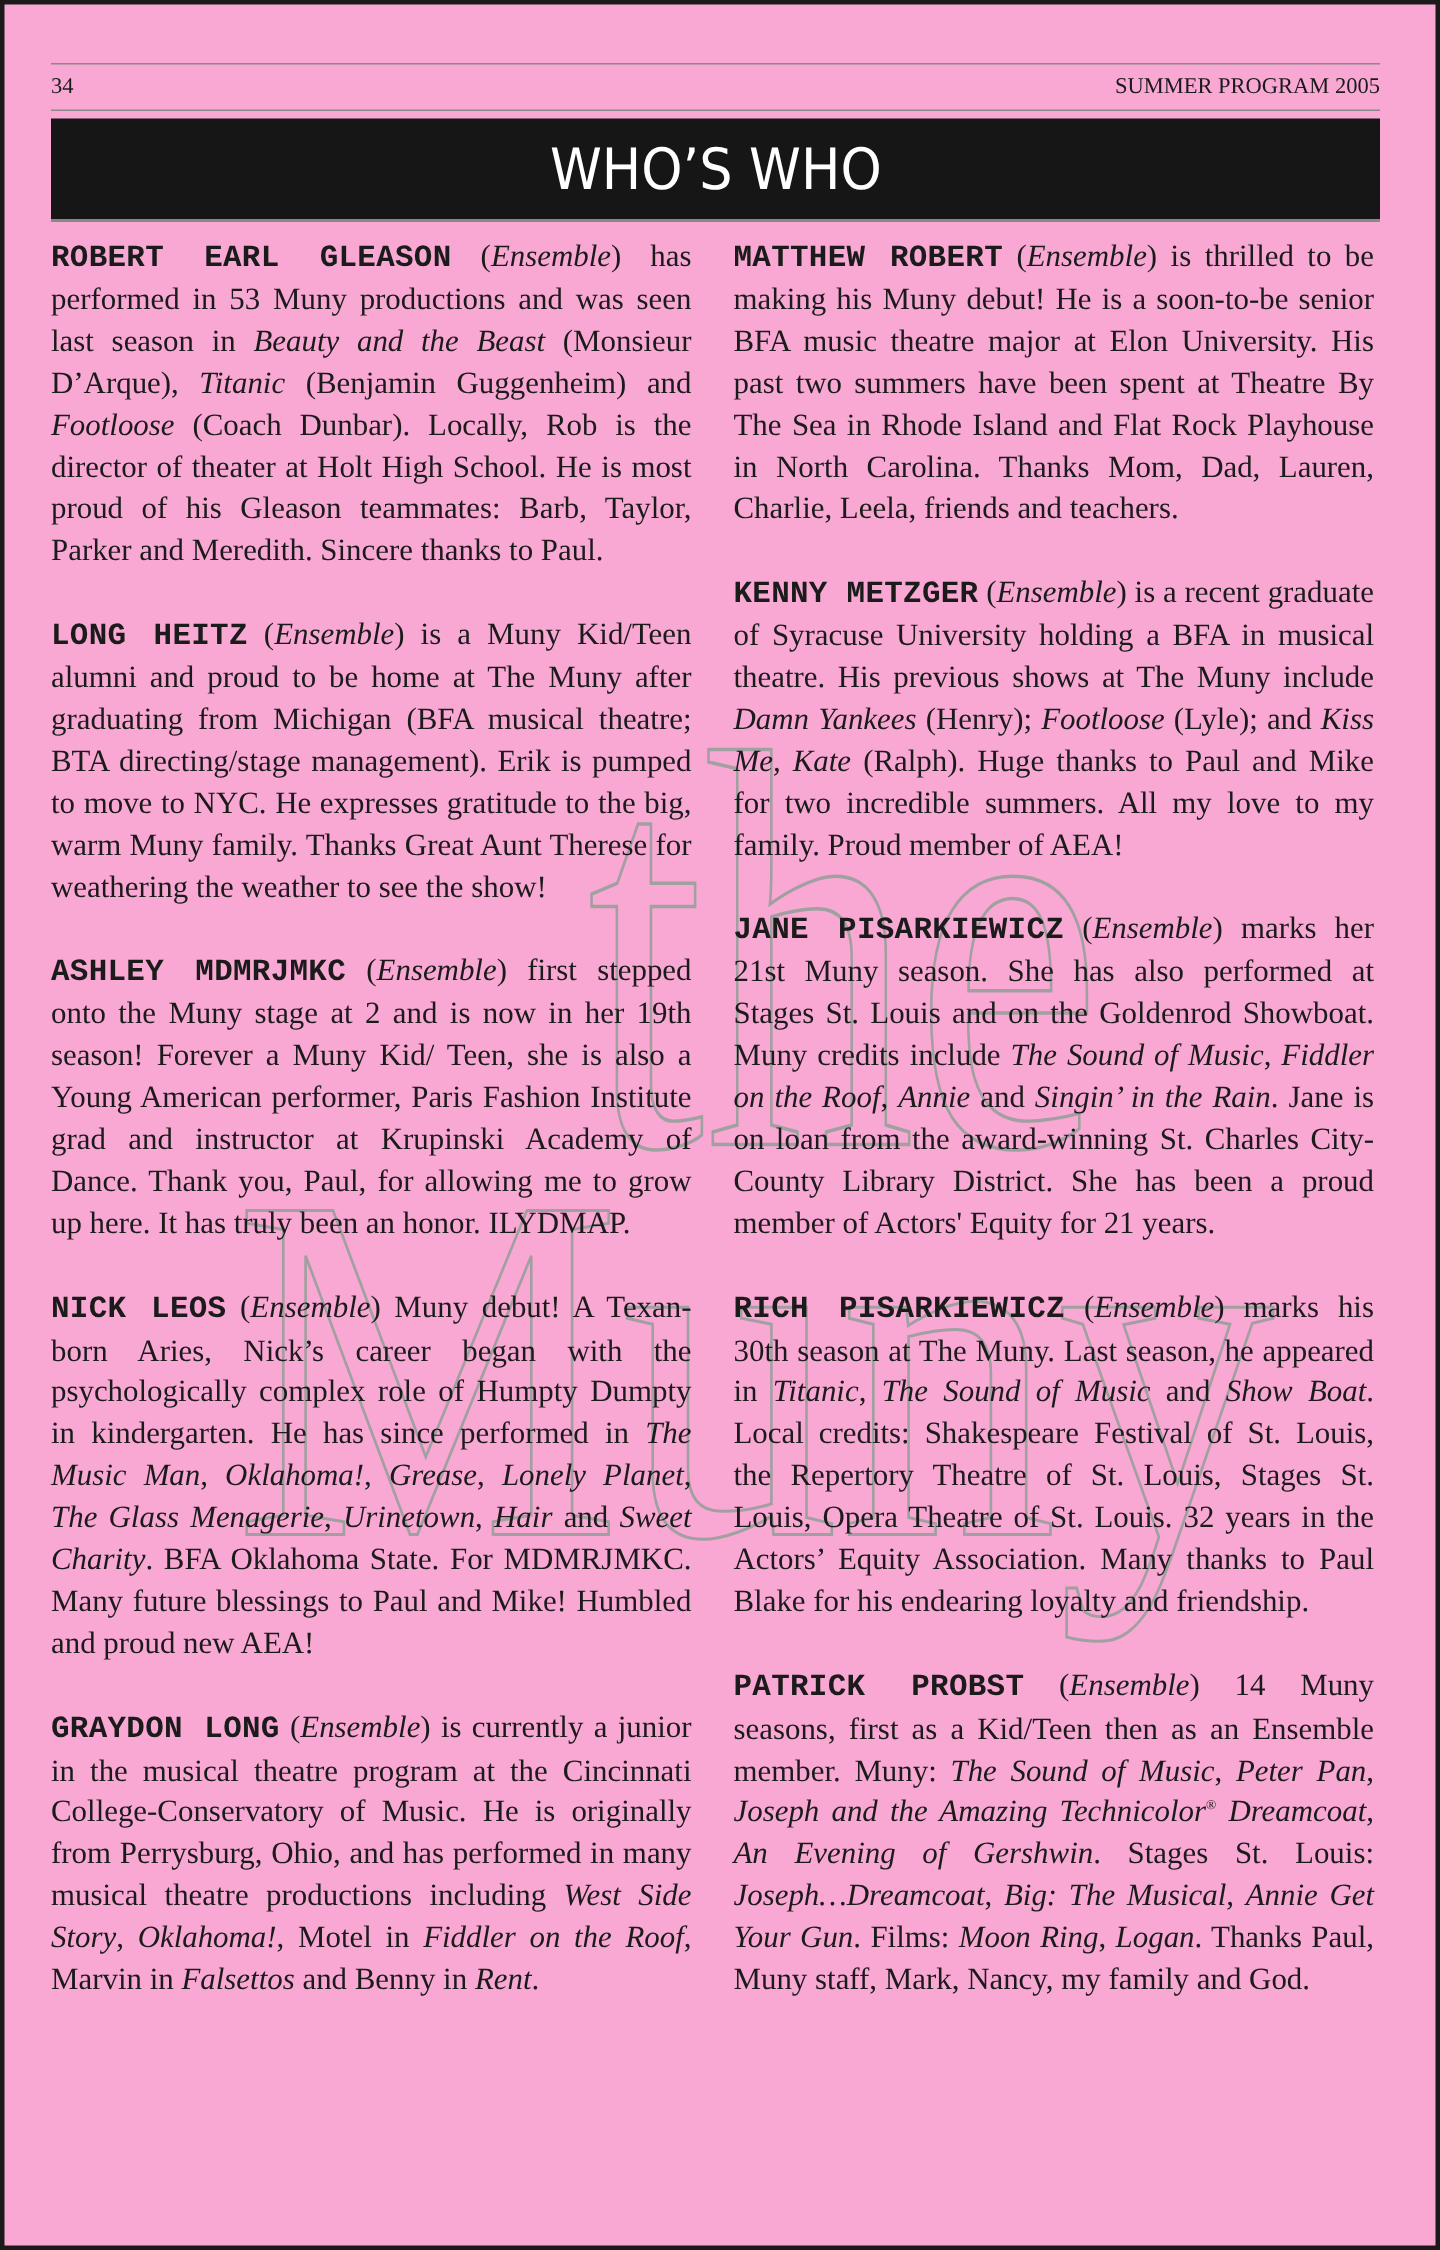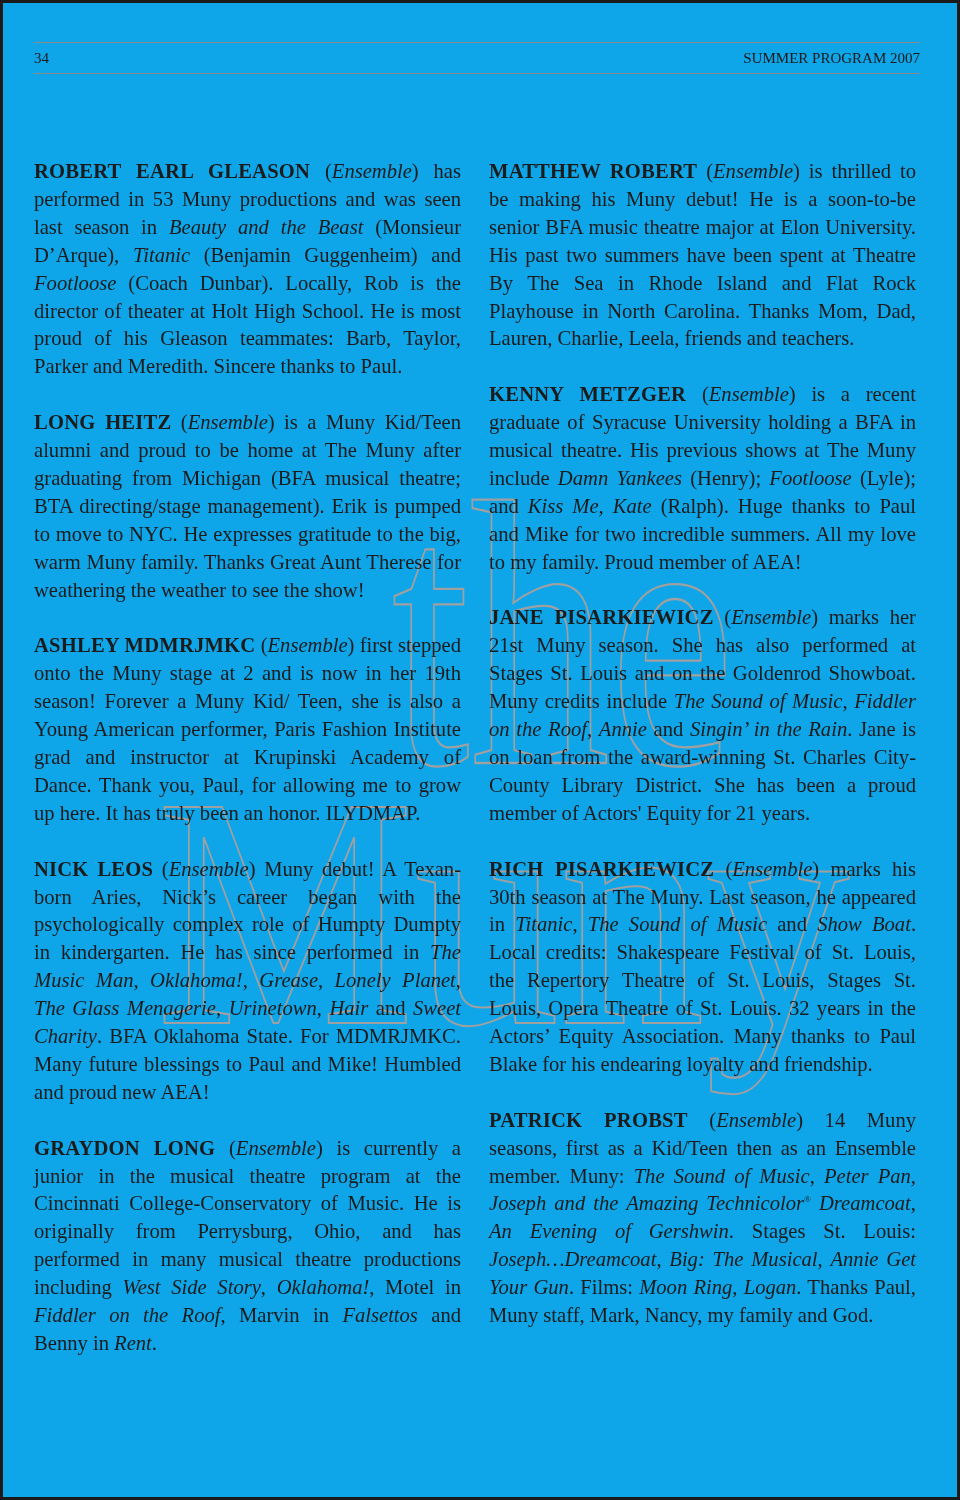--- a/index.html
+++ b/index.html
@@ -1,19 +1,19 @@
 <!DOCTYPE html>
 <html><head>
 <meta charset="utf-8">
 <style>
   html, body { margin: 0; padding: 0; background: #1a1a1a; }
   body { width: 960px; height: 1500px; overflow: hidden; font-family: "Liberation Serif", serif; }
   .page {
     position: absolute; left: 3px; top: 3px; width: 954px; height: 1494px;
-    background: #0ea5e9; overflow: hidden;
+    background: #f9a8d4; overflow: hidden;
   }
   .header {
     position: absolute; left: 31px; top: 39px; width: 886px; height: 30px;
     border-top: 1.5px solid #8a8a8a; border-bottom: 1.5px solid #8a8a8a;
     display: flex; justify-content: space-between; align-items: center;
     font-size: 15px; color: #1a1a1a;
   }
   .title-bar {
     position: absolute; left: 31px; top: 76px; width: 886px; height: 67px;
     background: #161616; border-bottom: 2px solid #888;
@@ -25,34 +25,37 @@
   }
   .watermark { position: absolute; left: 0; top: 0; width: 954px; height: 1494px; pointer-events: none; }
   .col {
     position: absolute; top: 155px; width: 427px;
     font-size: 20.6px; line-height: 27.9px; color: #1b1b1b;
     text-align: justify; hyphens: none;
   }
   .col.left { left: 31px; }
   .col.right { left: 486px; }
   .bio { margin: 0 0 27.9px 0; position: relative; }
-  .bio .name { font-weight: bold; letter-spacing: 0.2px; }
+  .bio .name { font-weight: bold; letter-spacing: 0.2px; font-family: Liberation Mono, monospace; }
   .bio i { }
   sup { font-size: 9px; vertical-align: super; line-height: 0; }
 </style>
 </head>
 <body>
 
 <div class="page">
 
   <div class="header">
     <span>34</span>
-    <span>SUMMER PROGRAM 2007</span>
+    <span>SUMMER PROGRAM 2005</span>
   </div>
 
+  <div class="title-bar">
+    <h1>WHO’S WHO</h1>
+  </div>
 
   <svg class="watermark" viewBox="0 0 954 1494">
     <g fill="none" stroke="#a0a0a0" stroke-width="2">
       <text x="560" y="760" text-anchor="middle" font-family="Liberation Serif, serif" font-size="330" transform="translate(560 760) scale(0.85 1.15) translate(-560 -760)">the</text>
       <text x="500" y="1020" text-anchor="middle" font-family="Liberation Serif, serif" font-size="330" transform="translate(500 1020) scale(0.88 1.0) translate(-500 -1020)">Muny</text>
     </g>
   </svg>
 
   <div class="col left">
       <p class="bio"><span class="name">ROBERT EARL GLEASON</span> (<i>Ensemble</i>)<span> has performed in 53 Muny productions and was seen last season in </span><i>Beauty and the Beast</i><span> (Monsieur D’Arque), </span><i>Titanic</i><span> (Benjamin Guggenheim) and </span><i>Footloose</i><span> (Coach Dunbar). Locally, Rob is the director of theater at Holt High School. He is most proud of his Gleason teammates: Barb, Taylor, Parker and Meredith. Sincere thanks to Paul.</span></p>

